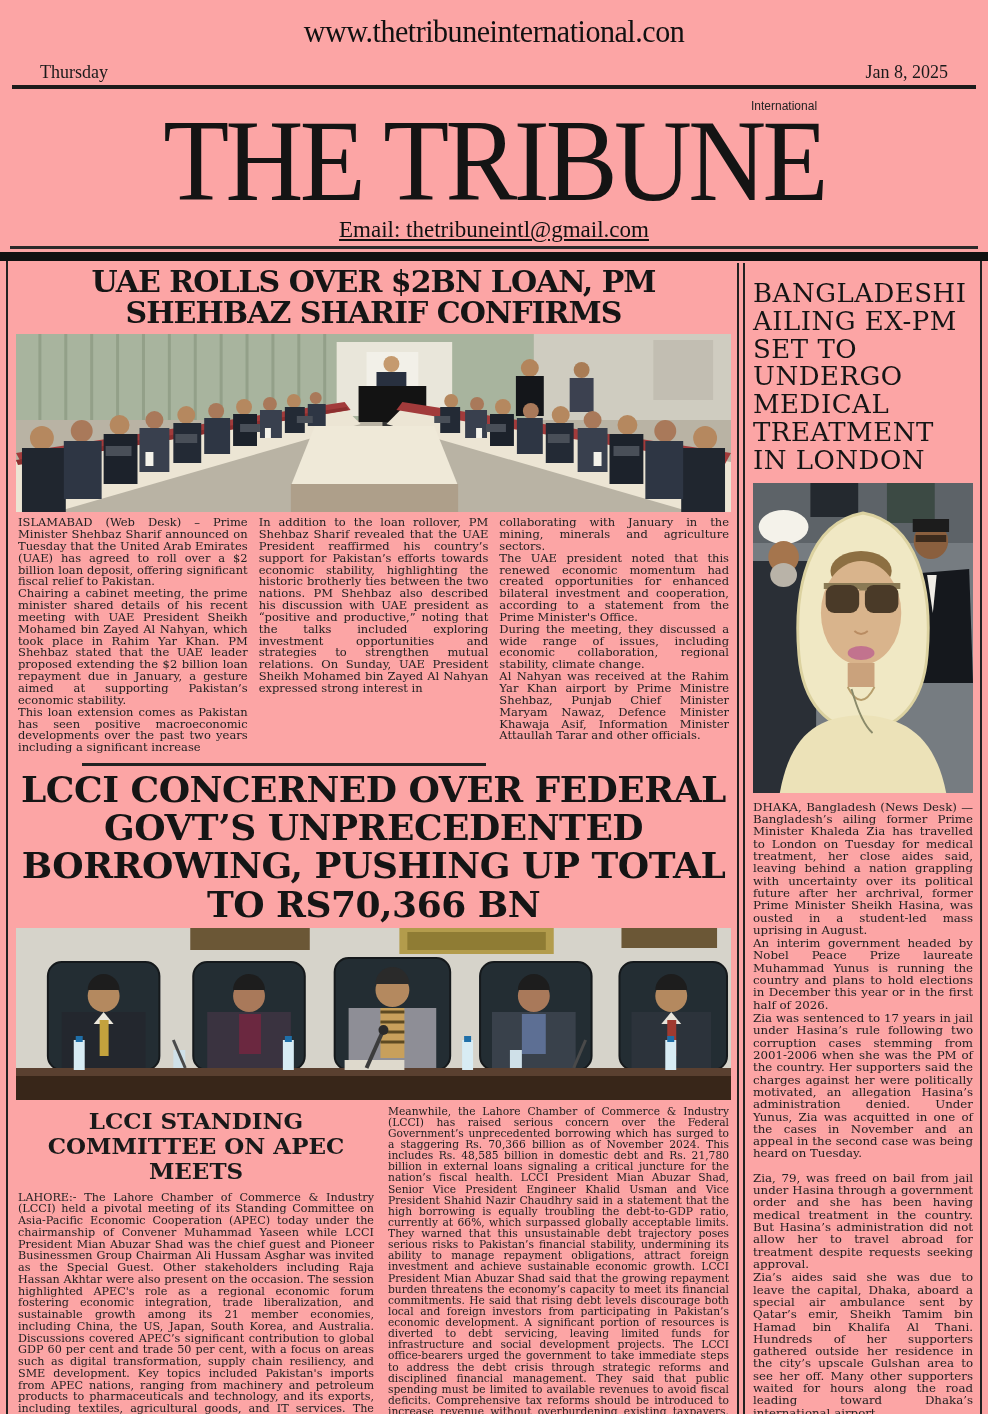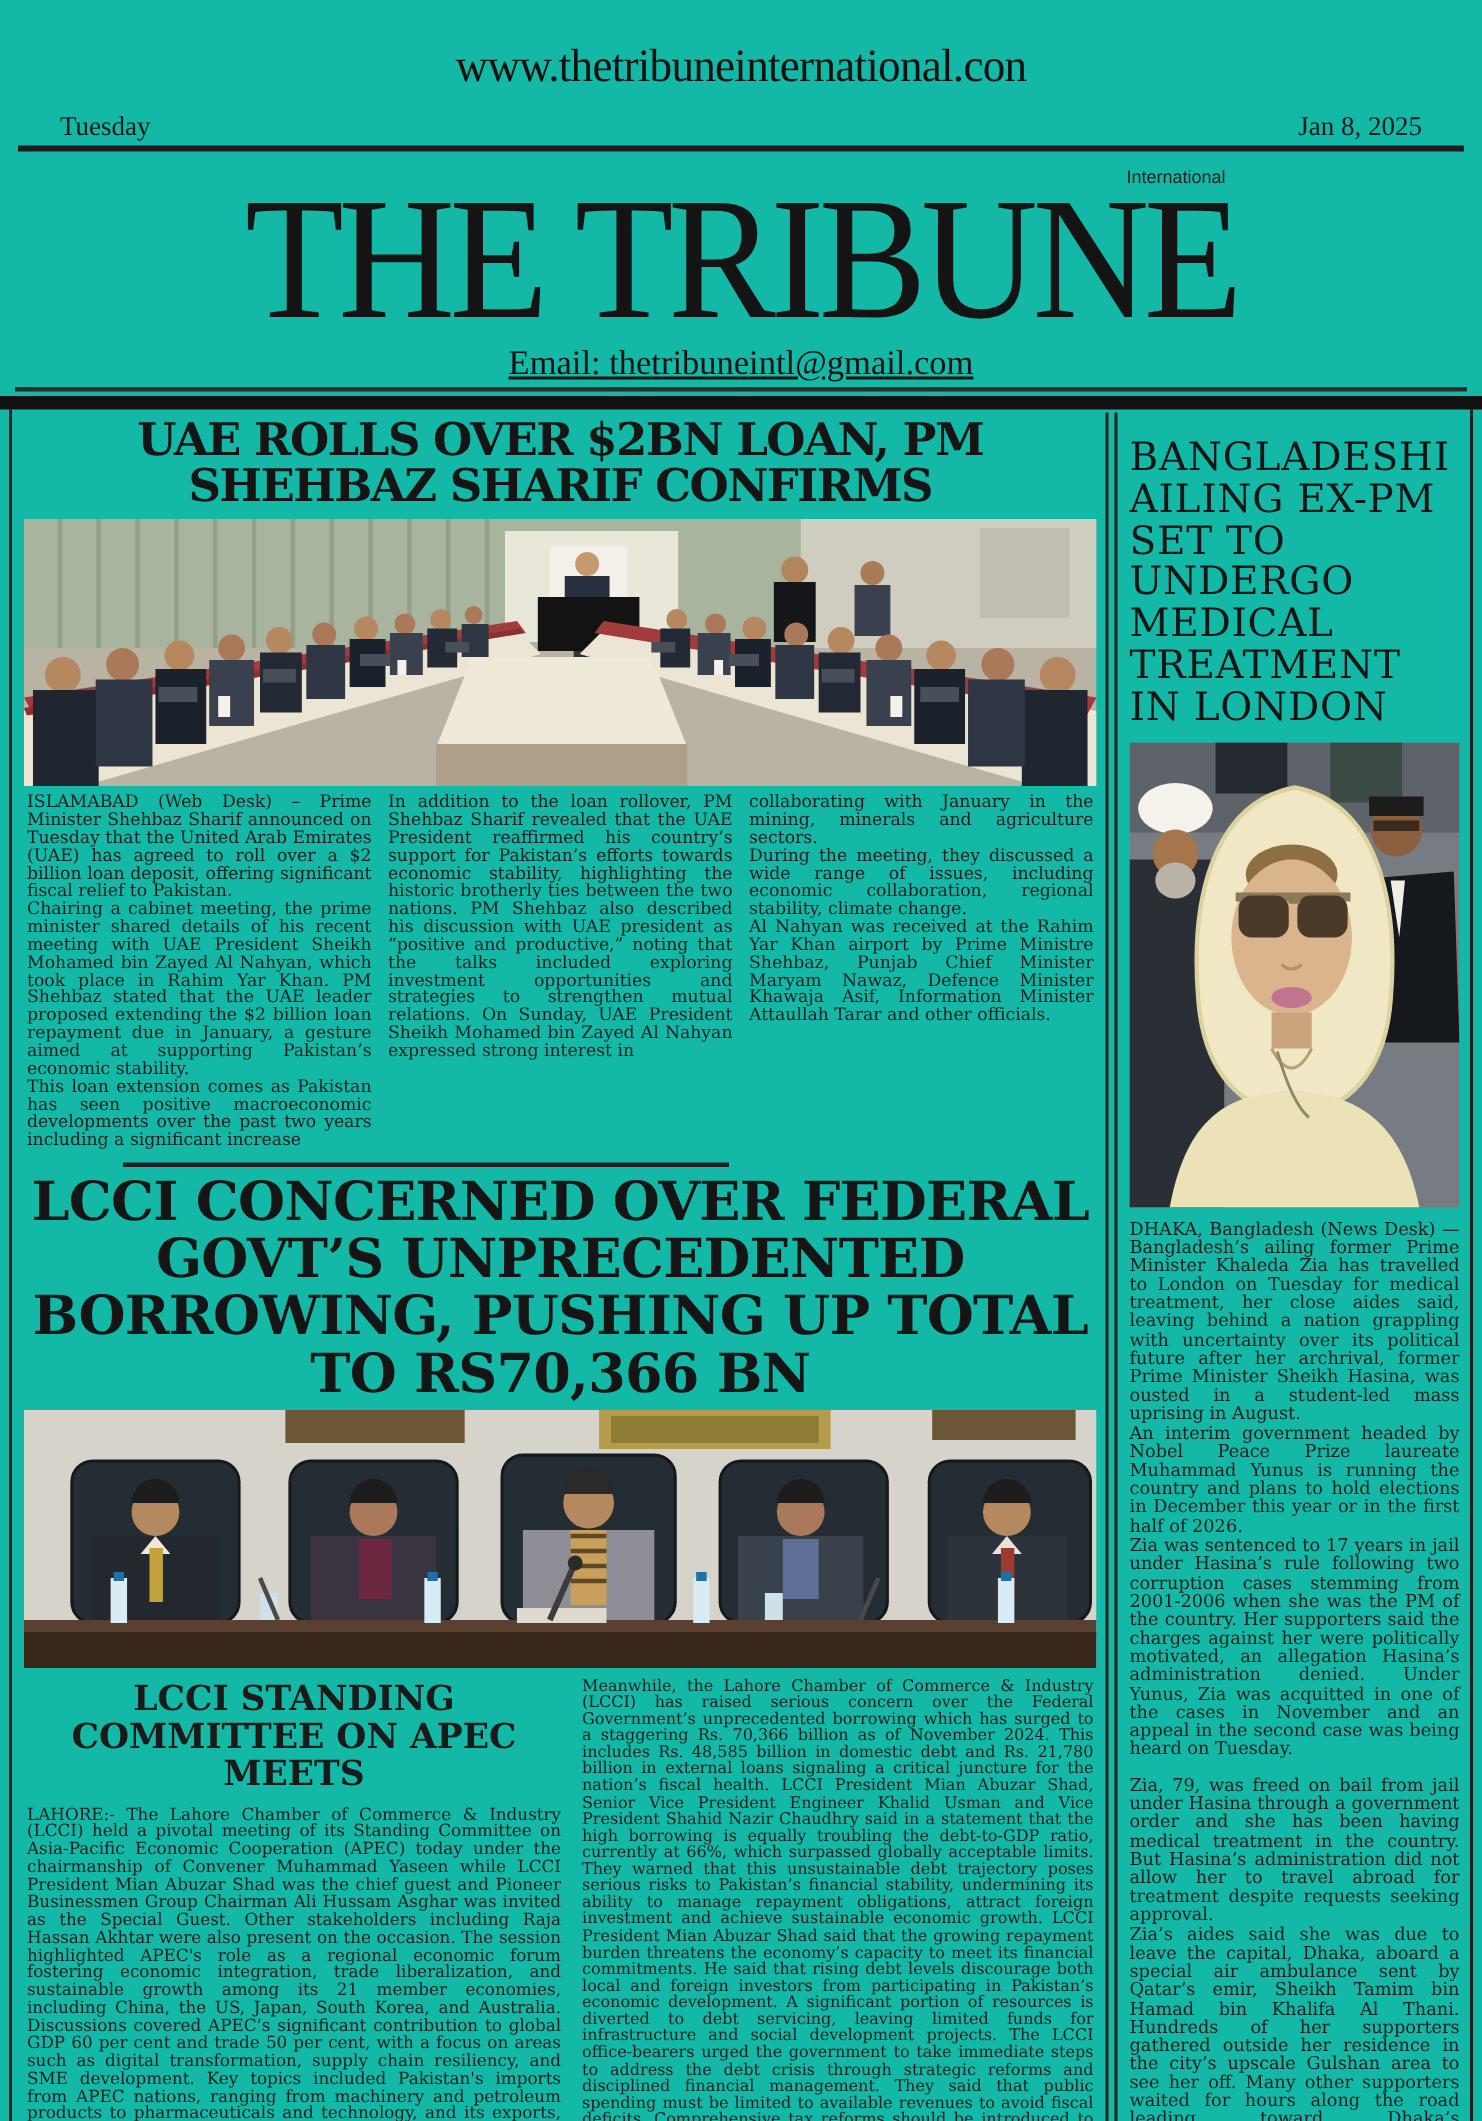--- a/index.html
+++ b/index.html
@@ -1,20 +1,20 @@
 <!DOCTYPE html>
 <html><head>
 <meta charset="utf-8">
 <style>
   * { margin:0; padding:0; box-sizing:border-box; }
   html,body { background:#e8e8e8; }
   .page {
-    width:988px; height:1414px; margin:0 auto; background:#14b8a6;
+    width:988px; height:1414px; margin:0 auto; background:#fca5a5;
     font-family:"DejaVu Serif", serif; color:#1a1a1a; overflow:hidden; position:relative;
-    padding-top:26px;
+    padding-top:14px;
   }
   
   .site-url{
     text-align:center; font-family:"Liberation Serif", serif; font-size:31px;
     letter-spacing:-.5px; transform:scaleX(.97); color:#111;
   }
   .date-row{
     display:flex; justify-content:space-between; align-items:flex-end;
     margin:12px 12px 0; padding:0 28px 2px; border-bottom:4px solid #1c1c1c;
     font-family:"Liberation Serif", serif; font-size:18px;
@@ -84,21 +84,21 @@
   .side p.gap{ margin-top:12px; }
 </style>
 </head>
 <body>
 
 <div class="page">
 
   <div class="site-url">www.thetribuneinternational.con</div>
 
   <div class="date-row">
-    <span>Tuesday</span>
+    <span>Thursday</span>
     <span>Jan 8, 2025</span>
   </div>
 
   <div class="masthead-wrap">
     <span class="m-super">International</span>
     <div class="m-title">THE TRIBUNE</div>
     <div class="m-email">Email: thetribuneintl@gmail.com</div>
   </div>
 
   <div class="rule-thin"></div>
@@ -205,20 +205,21 @@
         <div class="col">
           <p>ISLAMABAD (Web Desk) – Prime Minister Shehbaz Sharif announced on Tuesday that the United Arab Emirates (UAE) has agreed to roll over a $2 billion loan deposit, offering significant fiscal relief to Pakistan.</p>
           <p>Chairing a cabinet meeting, the prime minister shared details of his recent meeting with UAE President Sheikh Mohamed bin Zayed Al Nahyan, which took place in Rahim Yar Khan. PM Shehbaz stated that the UAE leader proposed extending the $2 billion loan repayment due in January, a gesture aimed at supporting Pakistan’s economic stability.</p>
           <p>This loan extension comes as Pakistan has seen positive macroeconomic developments over the past two years including a significant increase</p>
         </div>
         <div class="col">
           <p>In addition to the loan rollover, PM Shehbaz Sharif revealed that the UAE President reaffirmed his country’s support for Pakistan’s efforts towards economic stability, highlighting the historic brotherly ties between the two nations. PM Shehbaz also described his discussion with UAE president as “positive and productive,” noting that the talks included exploring investment opportunities and strategies to strengthen mutual relations. On Sunday, UAE President Sheikh Mohamed bin Zayed Al Nahyan expressed strong interest in</p>
         </div>
         <div class="col">
           <p>collaborating with January in the mining, minerals and agriculture sectors.</p>
+          <p>The UAE president noted that this renewed economic momentum had created opportunities for enhanced bilateral investment and cooperation, according to a statement from the Prime Minister's Office.</p>
           <p>During the meeting, they discussed a wide range of issues, including economic collaboration, regional stability, climate change.</p>
           <p>Al Nahyan was received at the Rahim Yar Khan airport by Prime Ministre Shehbaz, Punjab Chief Minister Maryam Nawaz, Defence Minister Khawaja Asif, Information Minister Attaullah Tarar and other officials.</p>
         </div>
       </div>
 
       <div class="midrule"></div>
 
       <h2 class="lcci-head">LCCI CONCERNED OVER FEDERAL GOVT’S UNPRECEDENTED BORROWING, PUSHING UP TOTAL TO RS70,366 BN</h2>
 
       <svg class="photo photo3" viewBox="0 0 718 172" preserveAspectRatio="none">

